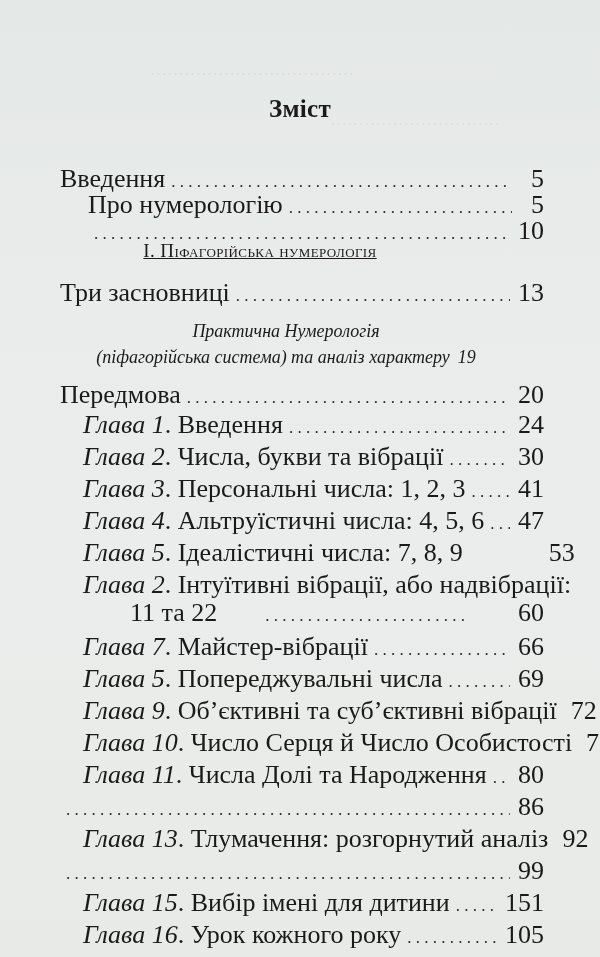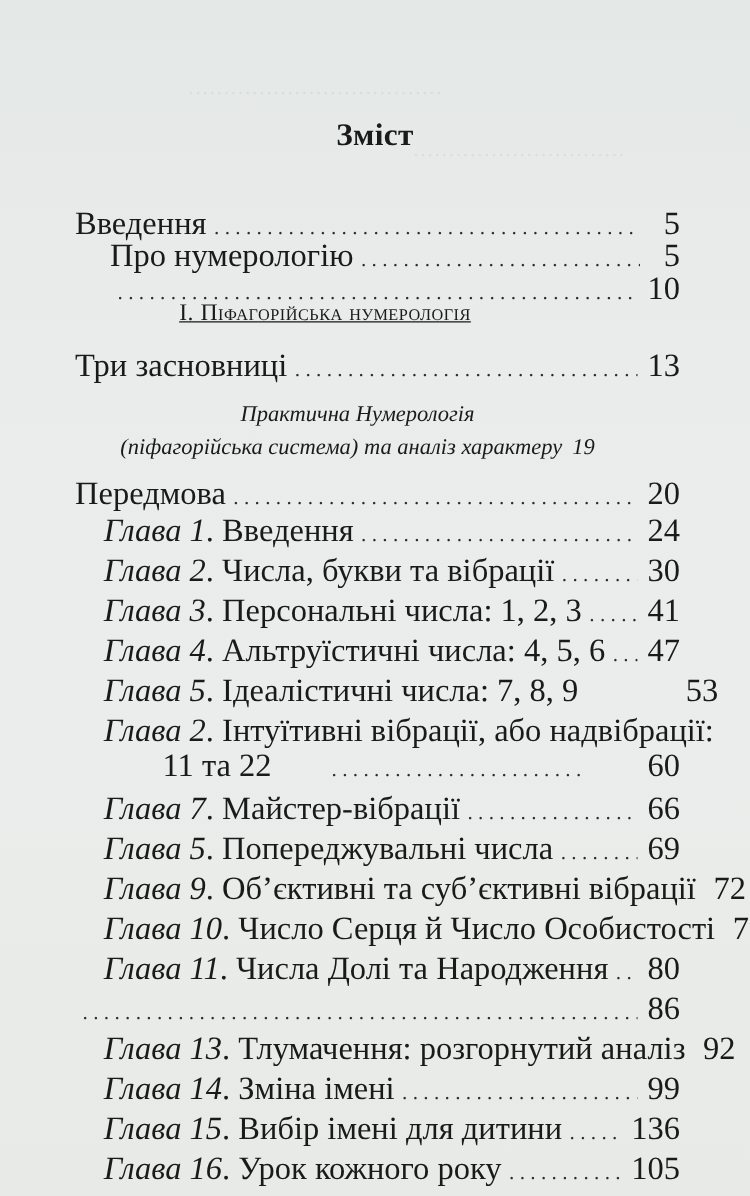--- a/index.html
+++ b/index.html
@@ -201,28 +201,27 @@
   <div class="row" style="top: 794px;">
     <span class="dots"></span>
     <span class="page-num">86</span>
   </div>
   <div class="row" style="top: 826px;">
     <span class="label"><i>Глава 13</i>. <span>Тлумачення: розгорнутий аналіз</span></span>
     <span class="dots"></span>
     <span class="page-num">92</span>
   </div>
   <div class="row" style="top: 858px;">
-    <span class="label"><i>Глава 14</i>. <span>Зміна імені</span></span>
     <span class="dots"></span>
     <span class="page-num">99</span>
   </div>
   <div class="row" style="top: 890px;">
     <span class="label"><i>Глава 15</i>. <span>Вибір імені для дитини</span></span>
     <span class="dots"></span>
-    <span class="page-num">136</span>
+    <span class="page-num">151</span>
   </div>
   <div class="row" style="top: 922px;">
     <span class="label"><i>Глава 16</i>. <span>Урок кожного року</span></span>
     <span class="dots"></span>
     <span class="page-num">105</span>
   </div>
 
 </div>
 
 </body></html>

